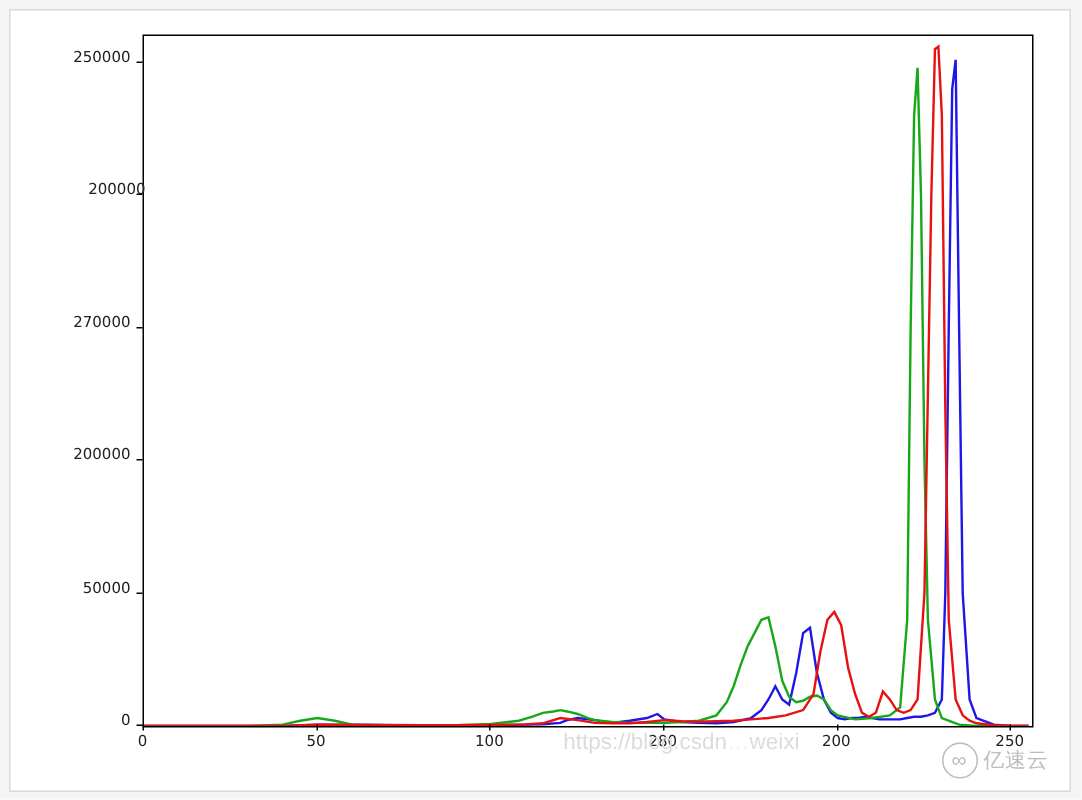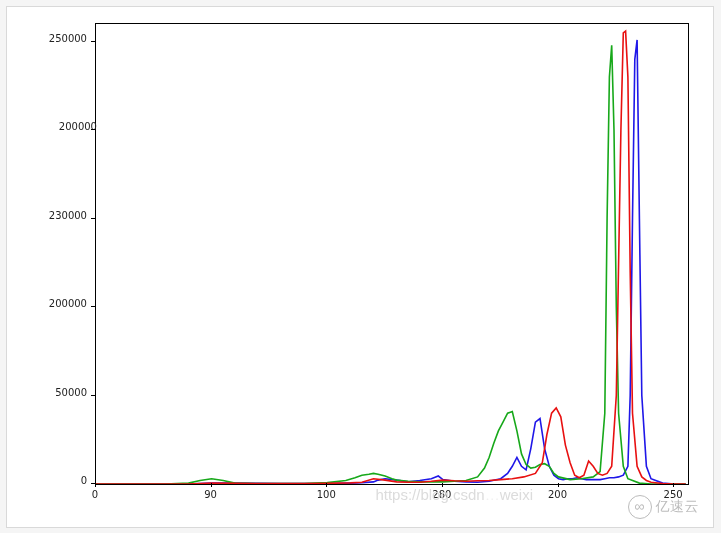--- a/index.html
+++ b/index.html
@@ -84,31 +84,31 @@
         <path d="M0.0 460.0 L23.1 460.0 L46.3 460.0 L69.4 460.0 L92.5 460.0 L115.6 459.1 L138.8 459.3 L161.9 459.5 L185.0 459.5 L208.1 459.5 L231.3 459.3 L254.4 458.9 L265.9 458.2 L277.5 454.7 L289.1 456.1 L300.6 457.9 L312.2 458.2 L323.8 458.2 L335.3 457.3 L346.9 456.1 L358.4 456.8 L370.0 457.2 L381.6 456.8 L393.1 456.5 L404.7 455.6 L416.3 454.7 L427.8 452.9 L439.4 449.4 L446.3 438.8 L450.9 410.5 L455.6 389.2 L460.2 383.9 L464.8 392.8 L469.4 421.1 L474.1 438.8 L478.7 451.2 L483.3 453.8 L487.9 451.2 L492.6 437.0 L497.2 442.3 L501.8 449.4 L506.4 451.2 L511.1 449.4 L515.7 442.3 L520.3 371.5 L524.9 106.2 L527.3 8.8 L529.6 7.1 L531.9 53.1 L534.2 247.7 L536.5 389.2 L541.1 442.3 L545.8 452.9 L550.4 456.5 L555.0 458.2 L566.6 459.5 L578.1 460.0 L589.7 460.0 " fill="none" stroke="#e81010" stroke-width="1.6"></path>
       </svg>
   </div>
   <div>
       <div class="tick-label-y" style="left: 10px; top: 468px;">0</div>
       <div class="tick" style="left: 84px; top: 476px; width: 4px; height: 1px;"></div>
       <div class="tick-label-y" style="left: 10px; top: 379.538px;">50000</div>
       <div class="tick" style="left: 84px; top: 387.538px; width: 4px; height: 1px;"></div>
       <div class="tick-label-y" style="left: 10px; top: 291.077px;">200000</div>
       <div class="tick" style="left: 84px; top: 299.077px; width: 4px; height: 1px;"></div>
-      <div class="tick-label-y" style="left: 10px; top: 202.615px;">230000</div>
+      <div class="tick-label-y" style="left: 10px; top: 202.615px;">270000</div>
       <div class="tick" style="left: 84px; top: 210.615px; width: 4px; height: 1px;"></div>
       <div class="tick-label-y" style="left: 20px; top: 114.154px;">200000</div>
       <div class="tick" style="left: 84px; top: 122.154px; width: 4px; height: 1px;"></div>
       <div class="tick-label-y" style="left: 10px; top: 25.6923px;">250000</div>
       <div class="tick" style="left: 84px; top: 33.6923px; width: 4px; height: 1px;"></div>
     </div>
   <div>
       <div class="tick-label-x" style="left: 88px; top: 482px;">0</div>
       <div class="tick" style="left: 88px; top: 476px; width: 1px; height: 4px;"></div>
-      <div class="tick-label-x" style="left: 203.625px; top: 482px;">90</div>
+      <div class="tick-label-x" style="left: 203.625px; top: 482px;">50</div>
       <div class="tick" style="left: 203.625px; top: 476px; width: 1px; height: 4px;"></div>
       <div class="tick-label-x" style="left: 319.25px; top: 482px;">100</div>
       <div class="tick" style="left: 319.25px; top: 476px; width: 1px; height: 4px;"></div>
       <div class="tick-label-x" style="left: 434.875px; top: 482px;">280</div>
       <div class="tick" style="left: 434.875px; top: 476px; width: 1px; height: 4px;"></div>
       <div class="tick-label-x" style="left: 550.5px; top: 482px;">200</div>
       <div class="tick" style="left: 550.5px; top: 476px; width: 1px; height: 4px;"></div>
       <div class="tick-label-x" style="left: 666.125px; top: 482px;">250</div>
       <div class="tick" style="left: 666.125px; top: 476px; width: 1px; height: 4px;"></div>
     </div>

